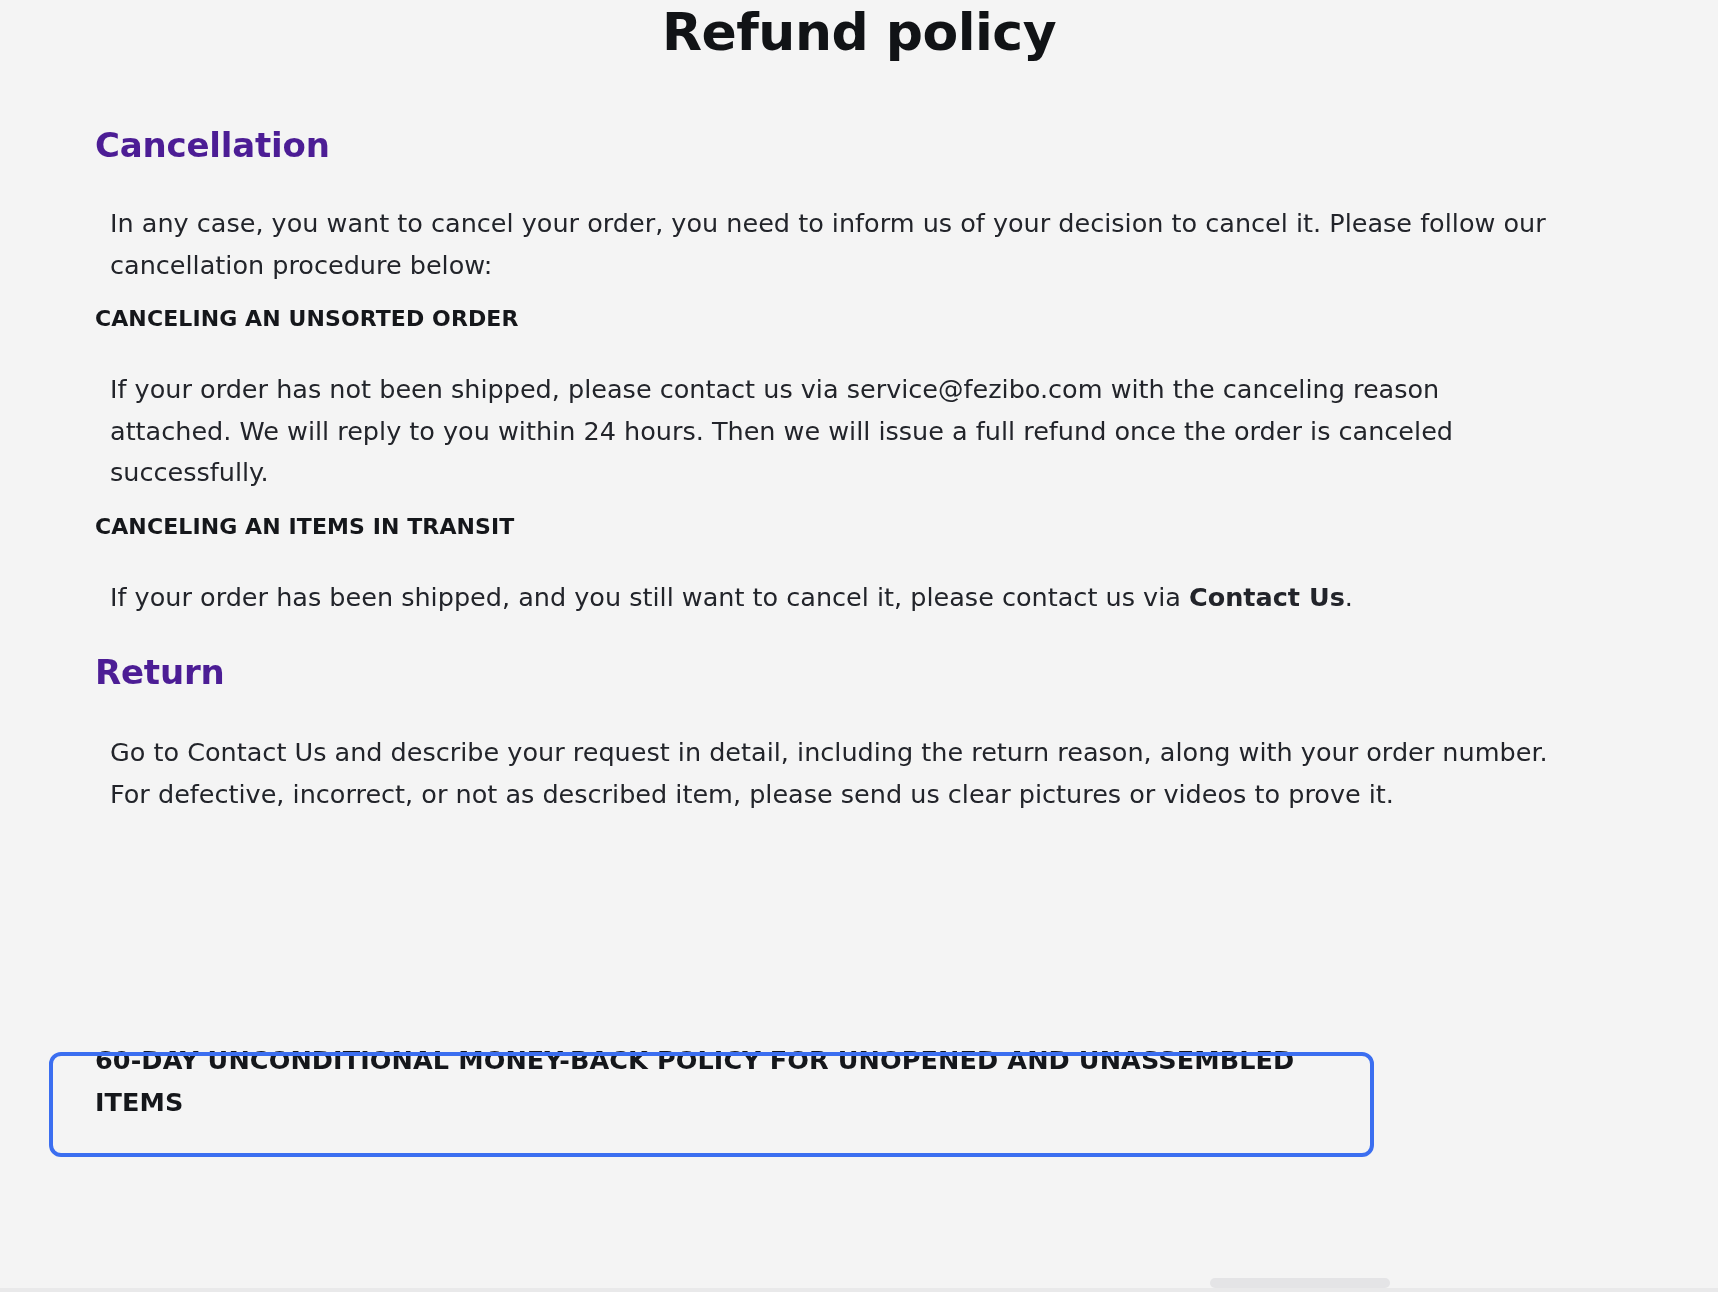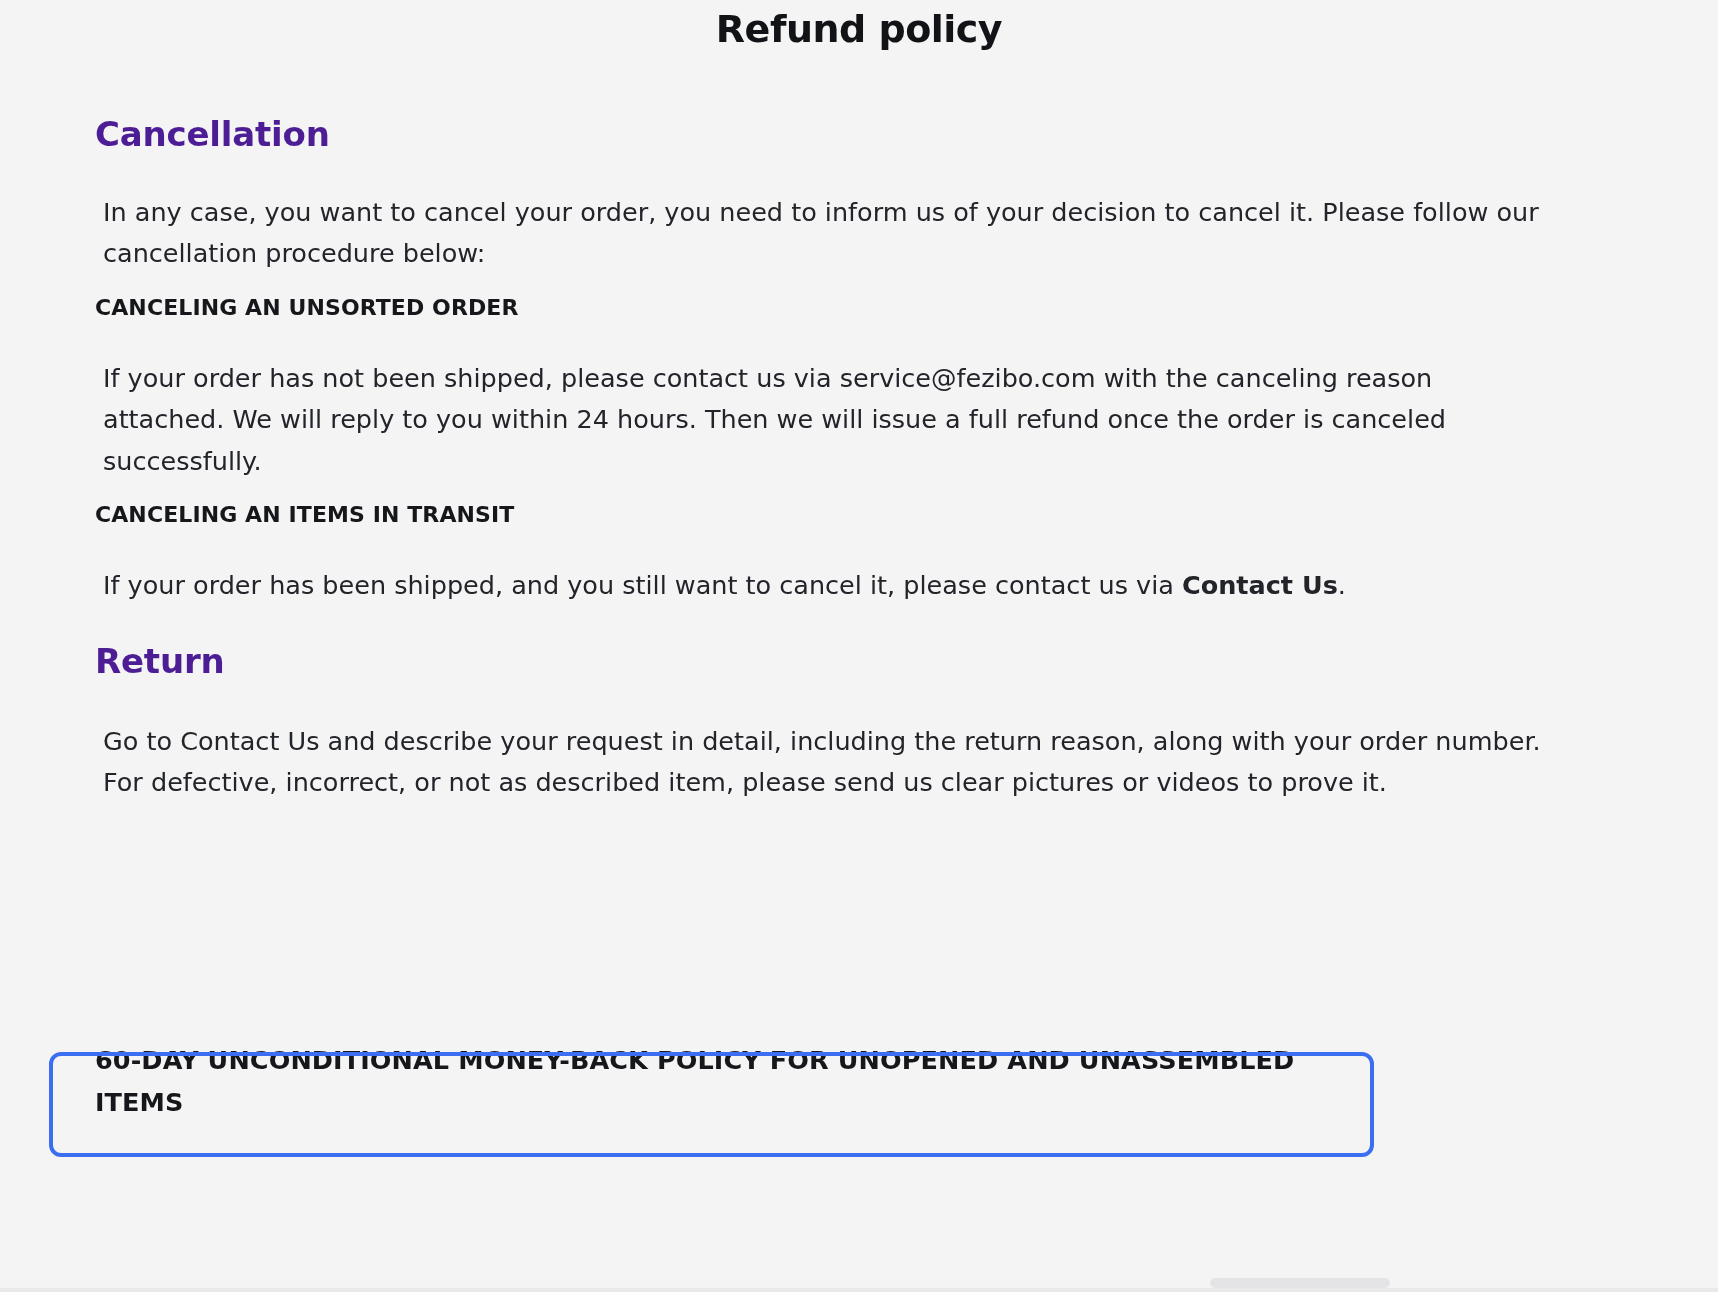--- a/index.html
+++ b/index.html
@@ -17,25 +17,24 @@
   }
   .page {
     width: 1718px;
     min-height: 1292px;
     box-sizing: border-box;
     padding: 0;
     position: relative;
   }
   .doc-title {
     text-align: center;
-    font-size: 38px;
+    font-size: 52px;
     font-weight: 700;
     letter-spacing: -0.5px;
     margin: 0;
-    padding-top: 6px;
     line-height: 1.25;
     color: #111316;
   }
   .content {
     margin-left: 95px;
     margin-right: 120px;
     padding-top: 60px;
   }
   h2.section {
     font-size: 34px;
@@ -44,21 +43,21 @@
     margin: 0 0 38px 0;
     color: #4c1d95;
   }
   h2.section.return-heading {
     margin-top: 34px;
     margin-bottom: 40px;
   }
   p.body {
     font-size: 25.5px;
     line-height: 1.63;
-    margin: 0 0 8px 8px;
+    margin: 0 0 8px 15px;
     color: #22242a;
     max-width: 1440px;
   }
   p.body.tight {
     margin-bottom: 0;
   }
   h3.sub {
     font-size: 22px;
     font-weight: 700;
     letter-spacing: 0.1px;

